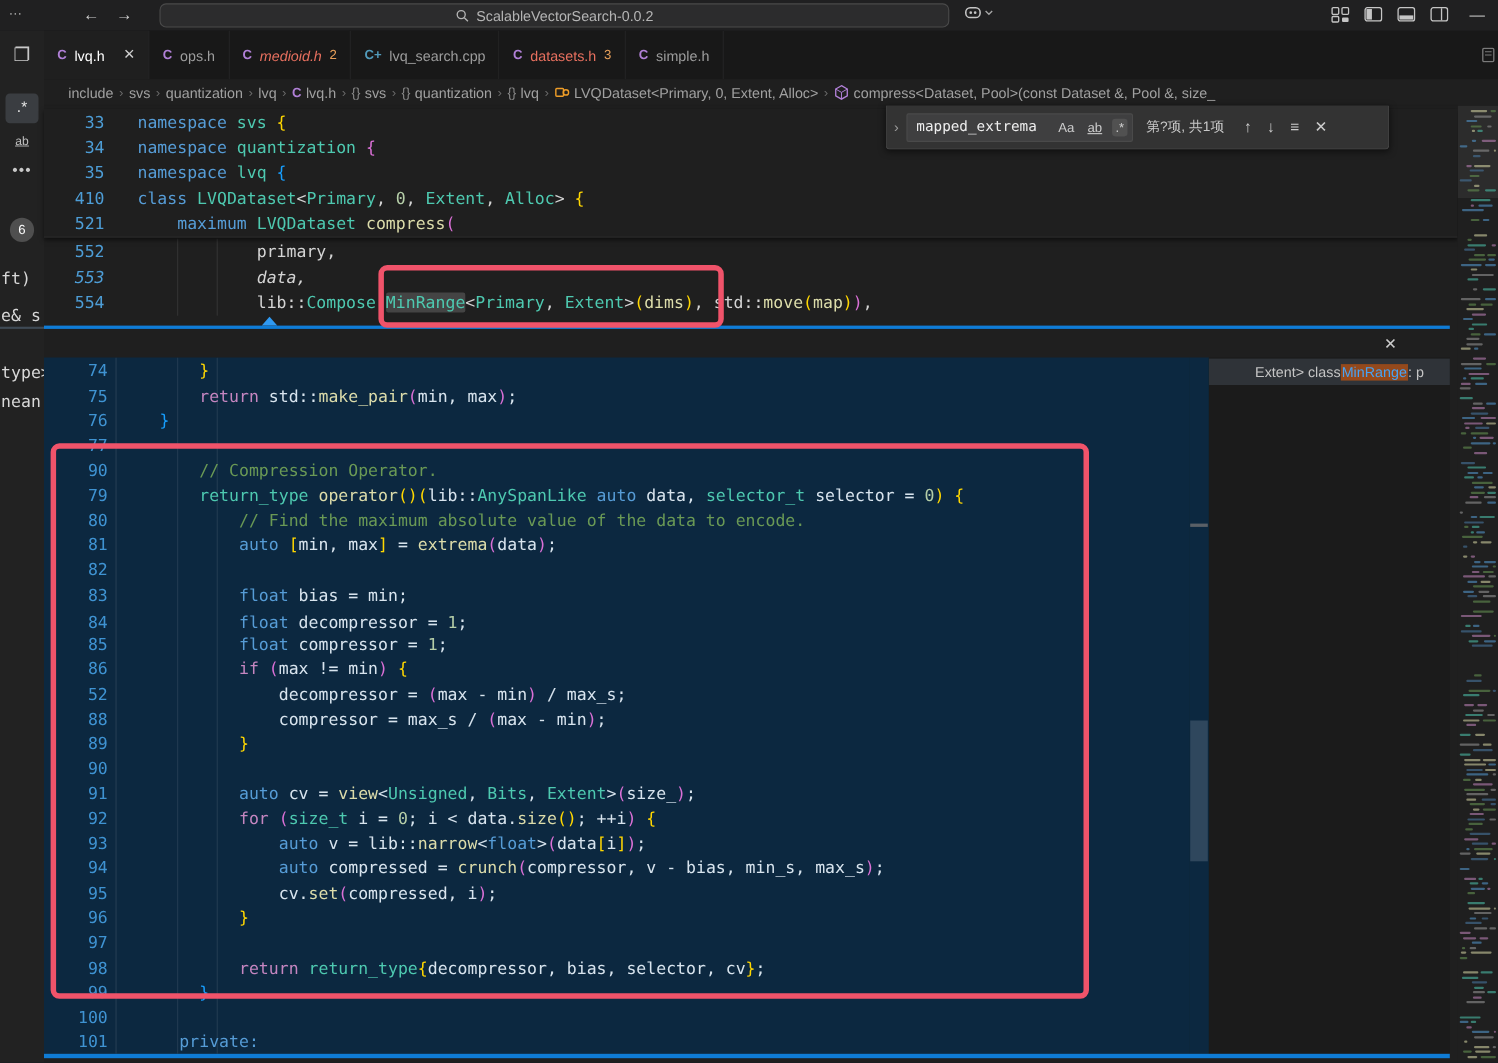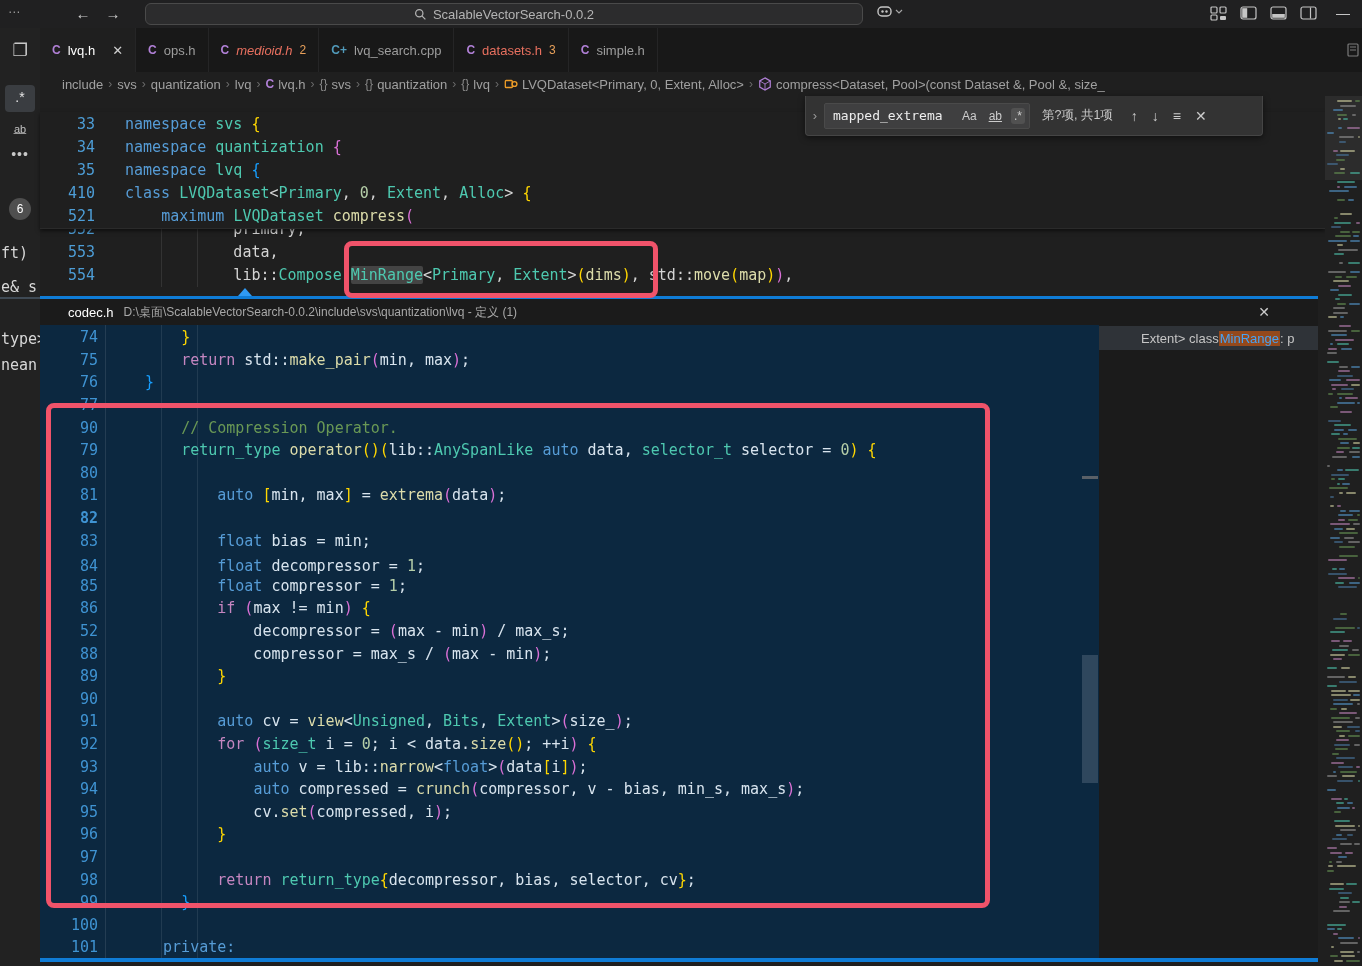--- a/index.html
+++ b/index.html
@@ -56,21 +56,21 @@
   .bc-item { display:flex; align-items:center; gap:4px; }
   .bc-cicon { color:#b180d7; font-weight:bold; font-size:12px; }
   .bc-braces { color:#8a8a8a; font-size:12px; }
 
   
   .editor { position:absolute; left:40px; top:96px; width:1285px; height:870px; background:#1f1f1f; }
   .code-row { display:flex; white-space:pre; font-family:"DejaVu Sans Mono",monospace; font-size:15px;
               align-items:center; }
   .gutter { width:55px; text-align:right; color:#4d9dd6; flex:none; }
   .codetext { margin-left:30px; }
-  .sticky { position:absolute; left:0; top:16px; width:100%; background:#1f1f1f;
+  .sticky { position:absolute; left:0; top:3px; width:100%; background:#1f1f1f;
             box-shadow:0 2px 4px rgba(0,0,0,0.55); border-bottom:1px solid #2a2a2a; }
   .mainlines { position:absolute; left:0; top:121px; width:100%; }
   .iguide { position:absolute; width:1px; background:rgba(255,255,255,0.09); }
 
   
   .tk-pl { color:#d4d4d4; } .tk-kw { color:#569cd6; } .tk-ctrl { color:#c586c0; }
   .tk-type { color:#4ec9b0; } .tk-fn { color:#dcdcaa; } .tk-num { color:#b5cea8; }
   .tk-com { color:#6a9955; } .tk-b1 { color:#ffd700; } .tk-b2 { color:#da70d6; } .tk-b3 { color:#179fff; }
   .tk-hl { color:#4ec9b0; background:rgba(255,255,255,0.17); border-radius:2px; }
   .peek .tk-pl { color:#d8e4ee; }
@@ -280,21 +280,21 @@
         </svg>
         <span>compress&lt;Dataset, Pool&gt;(const Dataset &amp;, Pool &amp;, size_</span>
       </span>
     </div>
 
   <div class="editor">
     <div class="iguide" style="left:121px; top:121px; height:70px;"></div>
     <div class="iguide" style="left:157px; top:121px; height:70px;"></div>
     <div class="mainlines" id="mainlines">
         <div class="code-row" style="height: 23.2px;"><span class="gutter">552</span><span class="codetext"><span class="tk-pl">            primary,</span></span></div>
-        <div class="code-row" style="height: 23.2px;"><span class="gutter">553</span><span class="codetext"><span class="tk-pl">            data,</span></span></div>
+        <div class="code-row" style="height: 23.2px; font-style: italic;"><span class="gutter">553</span><span class="codetext"><span class="tk-pl">            data,</span></span></div>
         <div class="code-row" style="height: 23.2px;"><span class="gutter">554</span><span class="codetext"><span class="tk-pl">            lib::</span><span class="tk-type">Compose</span><span class="tk-b2">(</span><span class="tk-hl">MinRange</span><span class="tk-pl">&lt;</span><span class="tk-type">Primary</span><span class="tk-pl">, </span><span class="tk-type">Extent</span><span class="tk-pl">&gt;</span><span class="tk-b1">(</span><span class="tk-fn">dims</span><span class="tk-b1">)</span><span class="tk-pl">, std::</span><span class="tk-fn">move</span><span class="tk-b1">(</span><span class="tk-fn">map</span><span class="tk-b1">)</span><span class="tk-b2">)</span><span class="tk-pl">,</span></span></div>
       </div>
     <div class="sticky" id="stickylines">
         <div class="code-row" style="height: 23.2px;"><span class="gutter">33</span><span class="codetext"><span class="tk-kw">namespace</span><span class="tk-pl"> </span><span class="tk-type">svs</span><span class="tk-pl"> </span><span class="tk-b1">{</span></span></div>
         <div class="code-row" style="height: 23.2px;"><span class="gutter">34</span><span class="codetext"><span class="tk-kw">namespace</span><span class="tk-pl"> </span><span class="tk-type">quantization</span><span class="tk-pl"> </span><span class="tk-b2">{</span></span></div>
         <div class="code-row" style="height: 23.2px;"><span class="gutter">35</span><span class="codetext"><span class="tk-kw">namespace</span><span class="tk-pl"> </span><span class="tk-type">lvq</span><span class="tk-pl"> </span><span class="tk-b3">{</span></span></div>
         <div class="code-row" style="height: 23.2px;"><span class="gutter">410</span><span class="codetext"><span class="tk-kw">class</span><span class="tk-pl"> </span><span class="tk-type">LVQDataset</span><span class="tk-pl">&lt;</span><span class="tk-type">Primary</span><span class="tk-pl">, </span><span class="tk-num">0</span><span class="tk-pl">, </span><span class="tk-type">Extent</span><span class="tk-pl">, </span><span class="tk-type">Alloc</span><span class="tk-pl">&gt; </span><span class="tk-b1">{</span></span></div>
         <div class="code-row" style="height: 23.2px;"><span class="gutter">521</span><span class="codetext"><span class="tk-pl">    </span><span class="tk-kw">maximum</span><span class="tk-pl"> </span><span class="tk-type">LVQDataset</span><span class="tk-pl"> </span><span class="tk-fn">compress</span><span class="tk-b2">(</span></span></div>
       </div>
   </div>
@@ -312,40 +312,36 @@
       <span>↑</span>
       <span>↓</span>
       <span>≡</span>
       <span>✕</span>
     </div>
   </div>
 
   <div class="peek">
     <div class="peek-btop"></div>
     <div class="peek-tri"></div>
-    <div class="peek-title">
-      <span class="peek-file">codec.h</span>
-      <span class="peek-path"><span>D:\桌面\ScalableVectorSearch-0.0.2\include\svs\quantization\lvq</span> <span>- 定义 (1)</span></span>
-    </div>
     <span class="peek-close">✕</span>
     <div class="peek-body">
       <div class="peek-code">
         <div class="peek-gutline"></div>
         <div class="iguide" style="left:121px; top:0; height:100%;"></div>
         <div class="iguide" style="left:157px; top:0; height:100%;"></div>
         <div class="peek-rows peek" id="peekrows">
             <div class="code-row" style="height: 22.6px;"><span class="gutter">74</span><span class="codetext"><span class="tk-pl">    </span><span class="tk-b1">}</span></span></div>
             <div class="code-row" style="height: 22.6px;"><span class="gutter">75</span><span class="codetext"><span class="tk-pl">    </span><span class="tk-ctrl">return</span><span class="tk-pl"> std::</span><span class="tk-fn">make_pair</span><span class="tk-b2">(</span><span class="tk-pl">min, max</span><span class="tk-b2">)</span><span class="tk-pl">;</span></span></div>
             <div class="code-row" style="height: 22.6px;"><span class="gutter">76</span><span class="codetext"><span class="tk-b3">}</span></span></div>
             <div class="code-row" style="height: 22.6px;"><span class="gutter">77</span><span class="codetext"></span></div>
             <div class="code-row" style="height: 22.6px;"><span class="gutter">90</span><span class="codetext"><span class="tk-pl">    </span><span class="tk-com">// Compression Operator.</span></span></div>
             <div class="code-row" style="height: 22.6px;"><span class="gutter">79</span><span class="codetext"><span class="tk-pl">    </span><span class="tk-type">return_type</span><span class="tk-pl"> </span><span class="tk-fn">operator</span><span class="tk-b1">()(</span><span class="tk-pl">lib::</span><span class="tk-type">AnySpanLike</span><span class="tk-pl"> </span><span class="tk-kw">auto</span><span class="tk-pl"> data, </span><span class="tk-type">selector_t</span><span class="tk-pl"> selector = </span><span class="tk-num">0</span><span class="tk-b1">)</span><span class="tk-pl"> </span><span class="tk-b1">{</span></span></div>
-            <div class="code-row" style="height: 22.6px;"><span class="gutter">80</span><span class="codetext"><span class="tk-pl">        </span></span></div>
+            <div class="code-row" style="height: 22.6px;"><span class="gutter">80</span><span class="codetext"><span class="tk-pl">        </span><span class="tk-com">// Find the maximum absolute value of the data to encode.</span></span></div>
             <div class="code-row" style="height: 22.6px;"><span class="gutter">81</span><span class="codetext"><span class="tk-pl">        </span><span class="tk-kw">auto</span><span class="tk-pl"> </span><span class="tk-b1">[</span><span class="tk-pl">min, max</span><span class="tk-b1">]</span><span class="tk-pl"> = </span><span class="tk-fn">extrema</span><span class="tk-b2">(</span><span class="tk-pl">data</span><span class="tk-b2">)</span><span class="tk-pl">;</span></span></div>
-            <div class="code-row" style="height: 22.6px; font-weight: bold;"><span class="gutter">82</span><span class="codetext"></span></div>
+            <div class="code-row" style="height: 22.6px;"><span class="gutter">82</span><span class="codetext"></span></div>
             <div class="code-row" style="height: 22.6px;"><span class="gutter">83</span><span class="codetext"><span class="tk-pl">        </span><span class="tk-kw">float</span><span class="tk-pl"> bias = min;</span></span></div>
             <div class="code-row" style="height: 22.6px; align-items: flex-end;"><span class="gutter">84</span><span class="codetext"><span class="tk-pl">        </span><span class="tk-kw">float</span><span class="tk-pl"> decompressor = </span><span class="tk-num">1</span><span class="tk-pl">;</span></span></div>
             <div class="code-row" style="height: 22.6px;"><span class="gutter">85</span><span class="codetext"><span class="tk-pl">        </span><span class="tk-kw">float</span><span class="tk-pl"> compressor = </span><span class="tk-num">1</span><span class="tk-pl">;</span></span></div>
             <div class="code-row" style="height: 22.6px;"><span class="gutter">86</span><span class="codetext"><span class="tk-pl">        </span><span class="tk-ctrl">if</span><span class="tk-pl"> </span><span class="tk-b2">(</span><span class="tk-pl">max != min</span><span class="tk-b2">)</span><span class="tk-pl"> </span><span class="tk-b1">{</span></span></div>
             <div class="code-row" style="height: 22.6px;"><span class="gutter">52</span><span class="codetext"><span class="tk-pl">            decompressor = </span><span class="tk-b2">(</span><span class="tk-pl">max - min</span><span class="tk-b2">)</span><span class="tk-pl"> / max_s;</span></span></div>
             <div class="code-row" style="height: 22.6px;"><span class="gutter">88</span><span class="codetext"><span class="tk-pl">            compressor = max_s / </span><span class="tk-b2">(</span><span class="tk-pl">max - min</span><span class="tk-b2">)</span><span class="tk-pl">;</span></span></div>
             <div class="code-row" style="height: 22.6px;"><span class="gutter">89</span><span class="codetext"><span class="tk-pl">        </span><span class="tk-b1">}</span></span></div>
             <div class="code-row" style="height: 22.6px;"><span class="gutter">90</span><span class="codetext"></span></div>
             <div class="code-row" style="height: 22.6px;"><span class="gutter">91</span><span class="codetext"><span class="tk-pl">        </span><span class="tk-kw">auto</span><span class="tk-pl"> cv = </span><span class="tk-fn">view</span><span class="tk-pl">&lt;</span><span class="tk-type">Unsigned</span><span class="tk-pl">, </span><span class="tk-type">Bits</span><span class="tk-pl">, </span><span class="tk-type">Extent</span><span class="tk-pl">&gt;</span><span class="tk-b2">(</span><span class="tk-pl">size_</span><span class="tk-b2">)</span><span class="tk-pl">;</span></span></div>
             <div class="code-row" style="height: 22.6px;"><span class="gutter">92</span><span class="codetext"><span class="tk-pl">        </span><span class="tk-ctrl">for</span><span class="tk-pl"> </span><span class="tk-b2">(</span><span class="tk-type">size_t</span><span class="tk-pl"> i = </span><span class="tk-num">0</span><span class="tk-pl">; i &lt; data.</span><span class="tk-fn">size</span><span class="tk-b1">()</span><span class="tk-pl">; ++i</span><span class="tk-b2">)</span><span class="tk-pl"> </span><span class="tk-b1">{</span></span></div>

